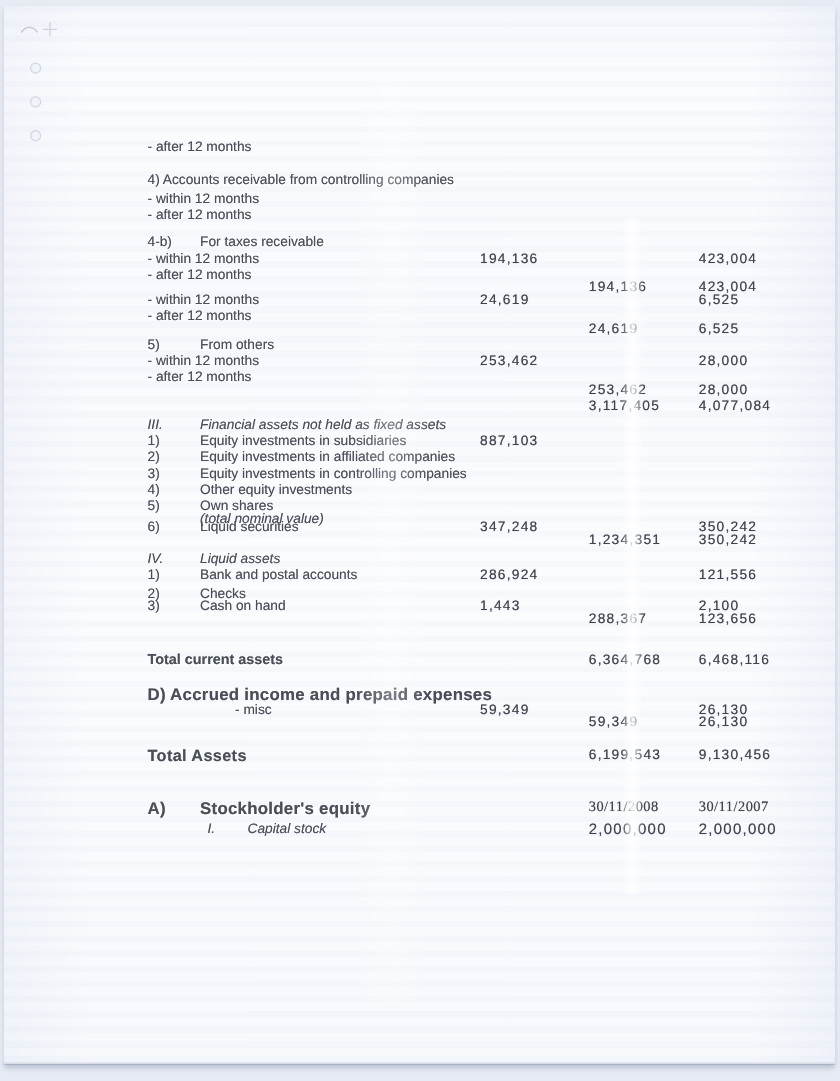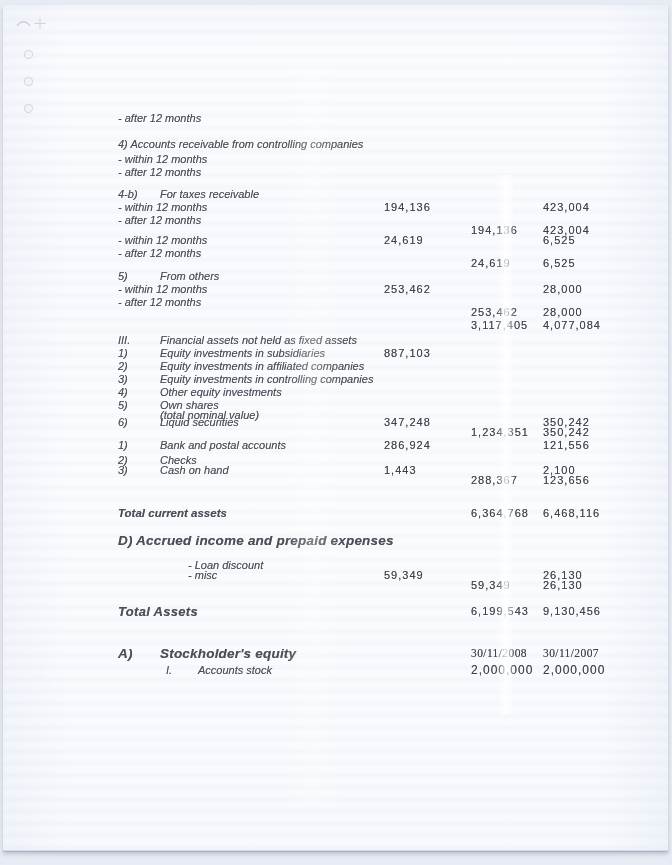--- a/index.html
+++ b/index.html
@@ -28,25 +28,25 @@
   .row{position:relative;height:13px;line-height:13px;font-size:11px;}
   .cell{position:absolute;top:0;white-space:nowrap;}
   .n{left:115px;}
   .l{left:157px;}
   .n2{left:163px;}
   .l2{left:195px;}
   .l-dash{left:115px;}
   .l-sub{left:185px;}
   .c1{left:381px;}
   .c2{left:468px;}
-  .c3{left:540px;text-align:center;}
+  .c3{left:556px;text-align:center;}
   .amt{font-size:11px;letter-spacing:1px;color:var(--num);text-shadow:0 0 .6px rgba(62,67,75,.6);}
-  .lblcell{text-shadow:0 0 .5px rgba(74,79,87,.55);font-style:italic;}
-  .row-italic .lblcell{}
-  .row-boldItalic .lblcell{font-weight:700;font-style:italic;font-size:11.5px;}
+  .lblcell{text-shadow:0 0 .5px rgba(74,79,87,.55);}
+  .row-italic .lblcell{font-style:italic;}
+  .row-boldItalic .lblcell{font-weight:700;font-size:11.5px;}
   .row-boldItalic{height:14px;}
   .row-bold .lblcell{font-weight:700;font-size:13px;letter-spacing:.3px;}
   .row-bold{height:15px;padding-left:32px;}
   .row-heading .lblcell{font-weight:700;font-size:13.5px;letter-spacing:.2px;}
   .row-heading{height:16px;}
   .row-sectionA .lblcell{font-weight:700;font-size:13.5px;letter-spacing:.2px;}
   .row-sectionA{height:15px;}
   .row-sectionA .amt{font-family:"Liberation Serif", serif;font-size:11.5px;letter-spacing:.4px;}
   .row-capital .lblcell{font-style:italic;}
   .row-capital .amt{font-size:12px;}
@@ -175,20 +175,24 @@
       <div class="row gap-tight">
         <span class="cell n lblcell">6)</span>
         <span class="cell l lblcell">Liquid securities</span>
         <span class="cell amt c1">347,248</span>
         <span class="cell amt c3">350,242</span>
       </div>
       <div class="row gap-hair">
         <span class="cell amt c2">1,234,351</span>
         <span class="cell amt c3">350,242</span>
       </div>
+      <div class="row row-italic gap-xs">
+        <span class="cell n lblcell">IV.</span>
+        <span class="cell l lblcell">Liquid assets</span>
+      </div>
       <div class="row">
         <span class="cell n lblcell">1)</span>
         <span class="cell l lblcell">Bank and postal accounts</span>
         <span class="cell amt c1">286,924</span>
         <span class="cell amt c3">121,556</span>
       </div>
       <div class="row gap-xs">
         <span class="cell n lblcell">2)</span>
         <span class="cell l lblcell">Checks</span>
       </div>
@@ -202,23 +206,20 @@
         <span class="cell amt c2">288,367</span>
         <span class="cell amt c3">123,656</span>
       </div>
       <div class="row row-boldItalic gap-lg">
         <span class="cell l-dash lblcell">Total current assets</span>
         <span class="cell amt c2">6,364,768</span>
         <span class="cell amt c3">6,468,116</span>
       </div>
       <div class="row row-heading gap-md">
         <span class="cell l-dash lblcell">D) Accrued income and prepaid expenses</span>
-      </div>
-      <div class="row gap-sm">
-        <span class="cell l-sub lblcell">- Loan discount</span>
       </div>
       <div class="row gap-hair">
         <span class="cell l-sub lblcell">- misc</span>
         <span class="cell amt c1">59,349</span>
         <span class="cell amt c3">26,130</span>
       </div>
       <div class="row gap-hair">
         <span class="cell amt c2">59,349</span>
         <span class="cell amt c3">26,130</span>
       </div>
@@ -228,21 +229,21 @@
         <span class="cell amt c3">9,130,456</span>
       </div>
       <div class="row row-sectionA gap-xl">
         <span class="cell n lblcell">A)</span>
         <span class="cell l lblcell">Stockholder's equity</span>
         <span class="cell amt c2">30/11/2008</span>
         <span class="cell amt c3">30/11/2007</span>
       </div>
       <div class="row row-capital gap-xs">
         <span class="cell n2 lblcell">I.</span>
-        <span class="cell l2 lblcell">Accounts stock</span>
+        <span class="cell l2 lblcell">Capital stock</span>
         <span class="cell amt c2">2,000,000</span>
         <span class="cell amt c3">2,000,000</span>
       </div>
     </div>
 
   <div class="streak2"></div>
   <div class="streak"></div>
 </div>
 
 </body></html>

